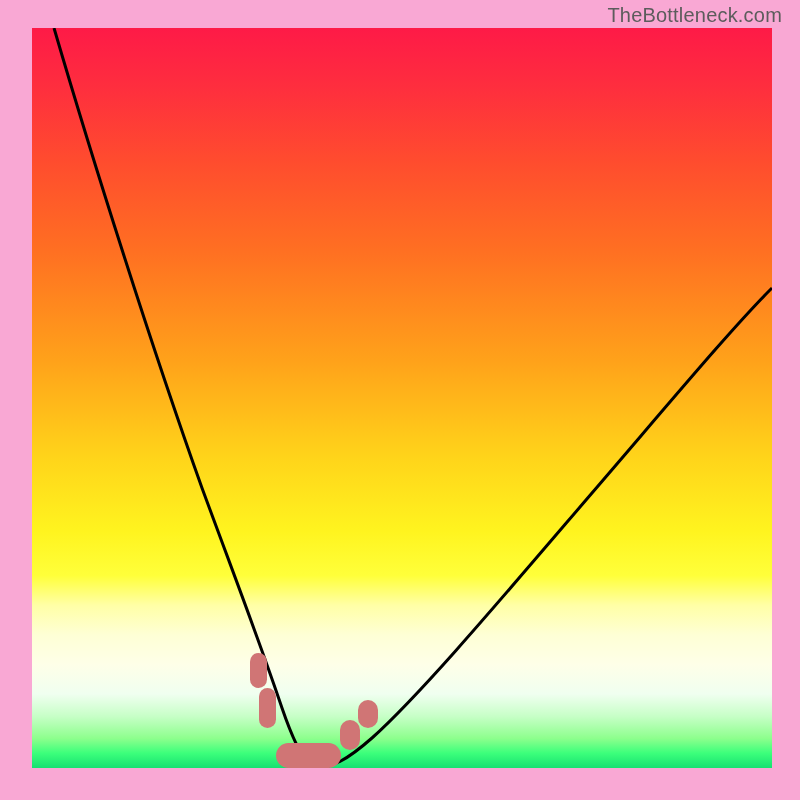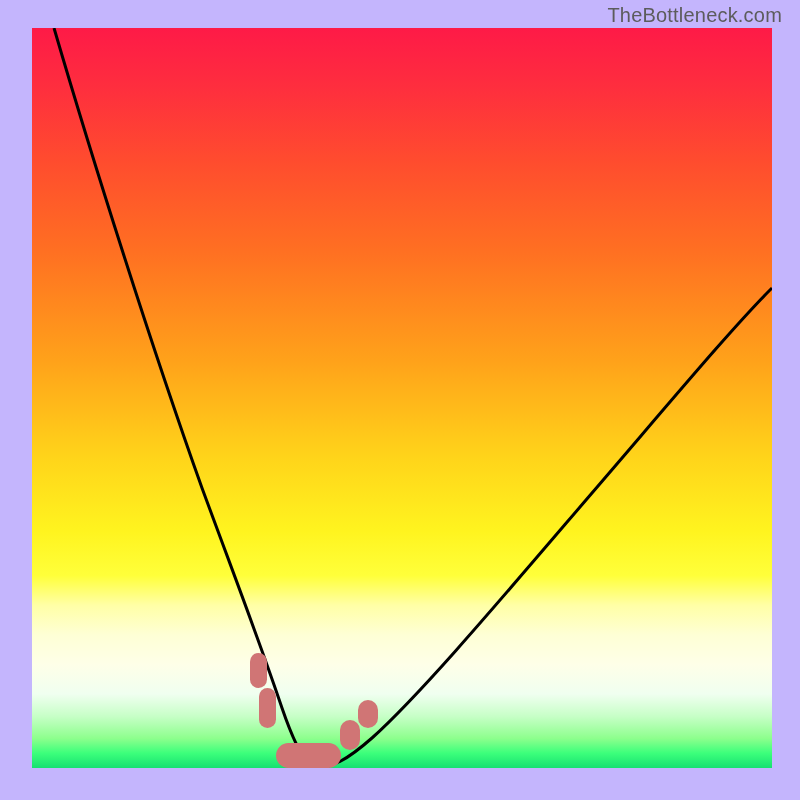--- a/index.html
+++ b/index.html
@@ -8,21 +8,21 @@
     width: 800px;
     height: 800px;
     overflow: hidden;
     background: #000;
     font-family: Arial, Helvetica, sans-serif;
   }
   .outer {
     position: relative;
     width: 800px;
     height: 800px;
-    background: #c4b5fd;
+    background: #f9a8d4;
   }
   .plot-area {
     position: absolute;
     left: 32px;
     top: 28px;
     width: 740px;
     height: 740px;
     background: linear-gradient(
       to bottom,
       #fe1a47 0%,

